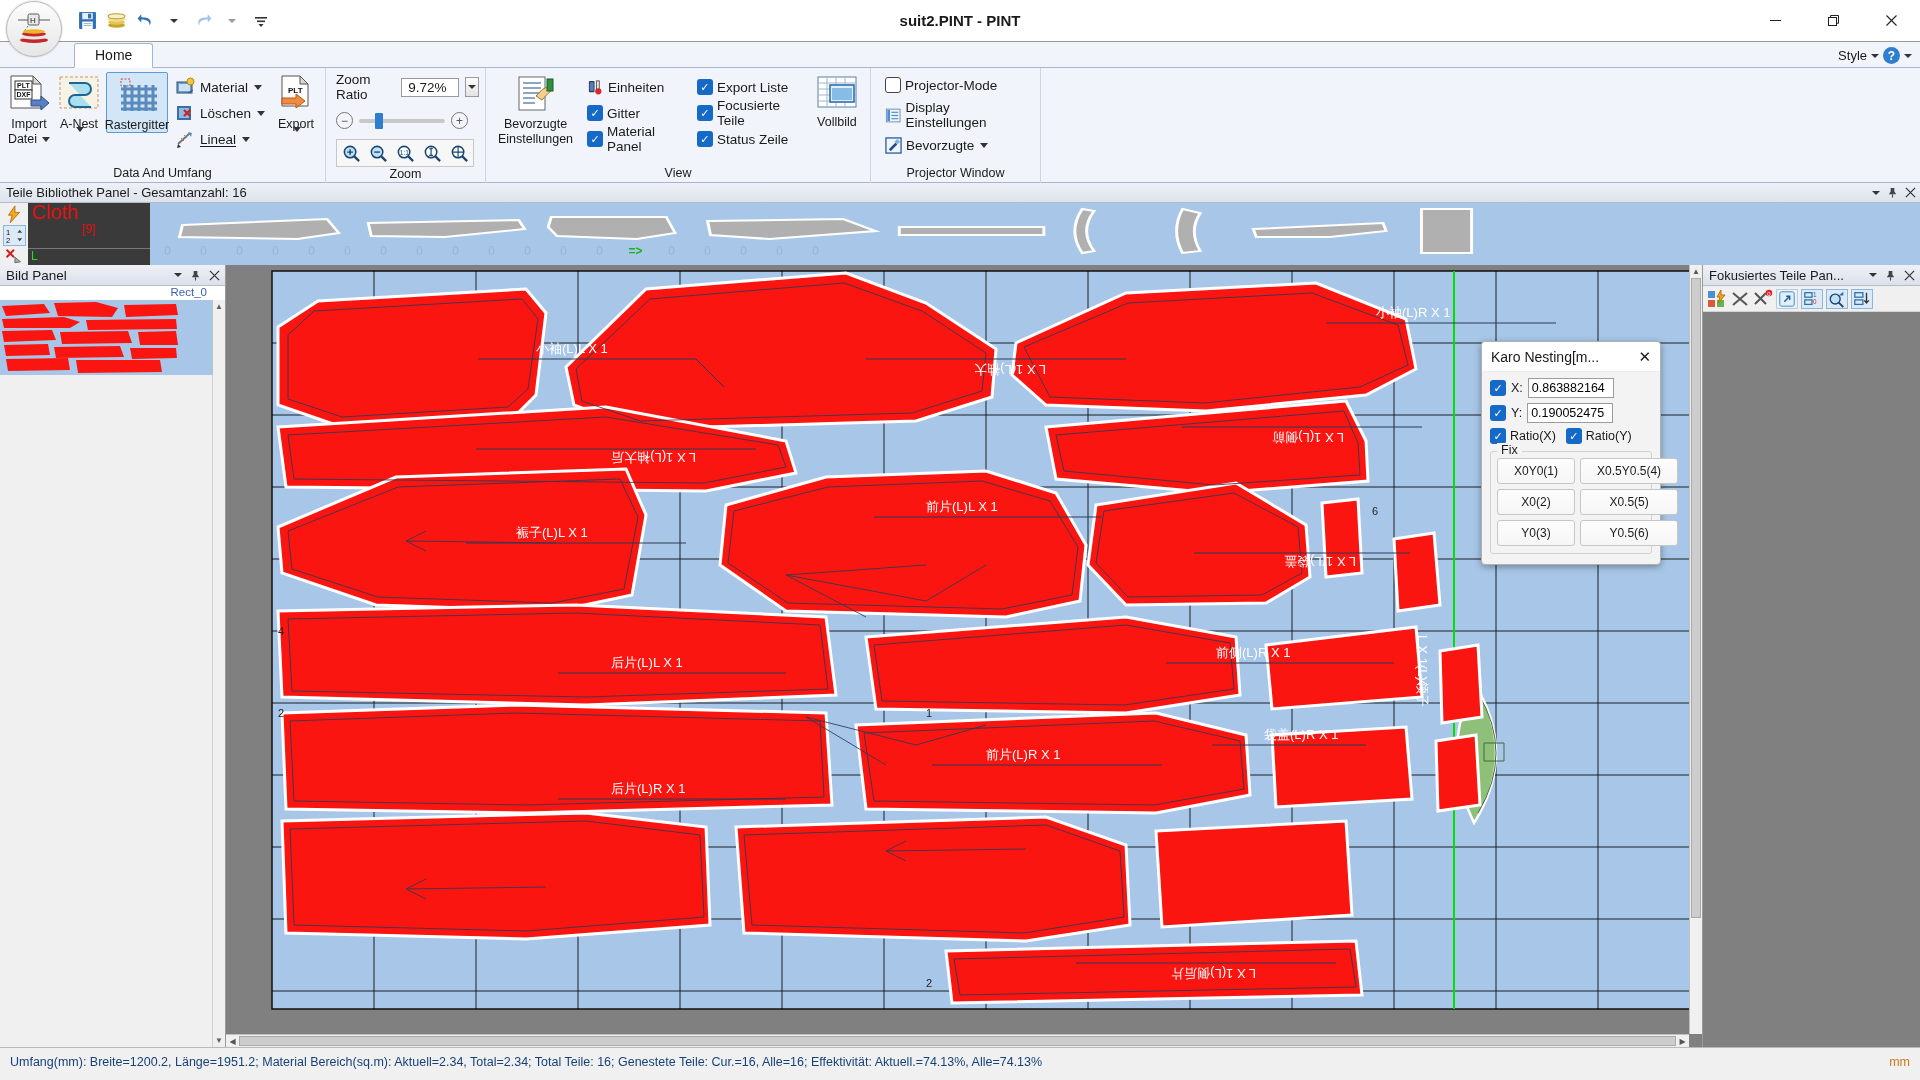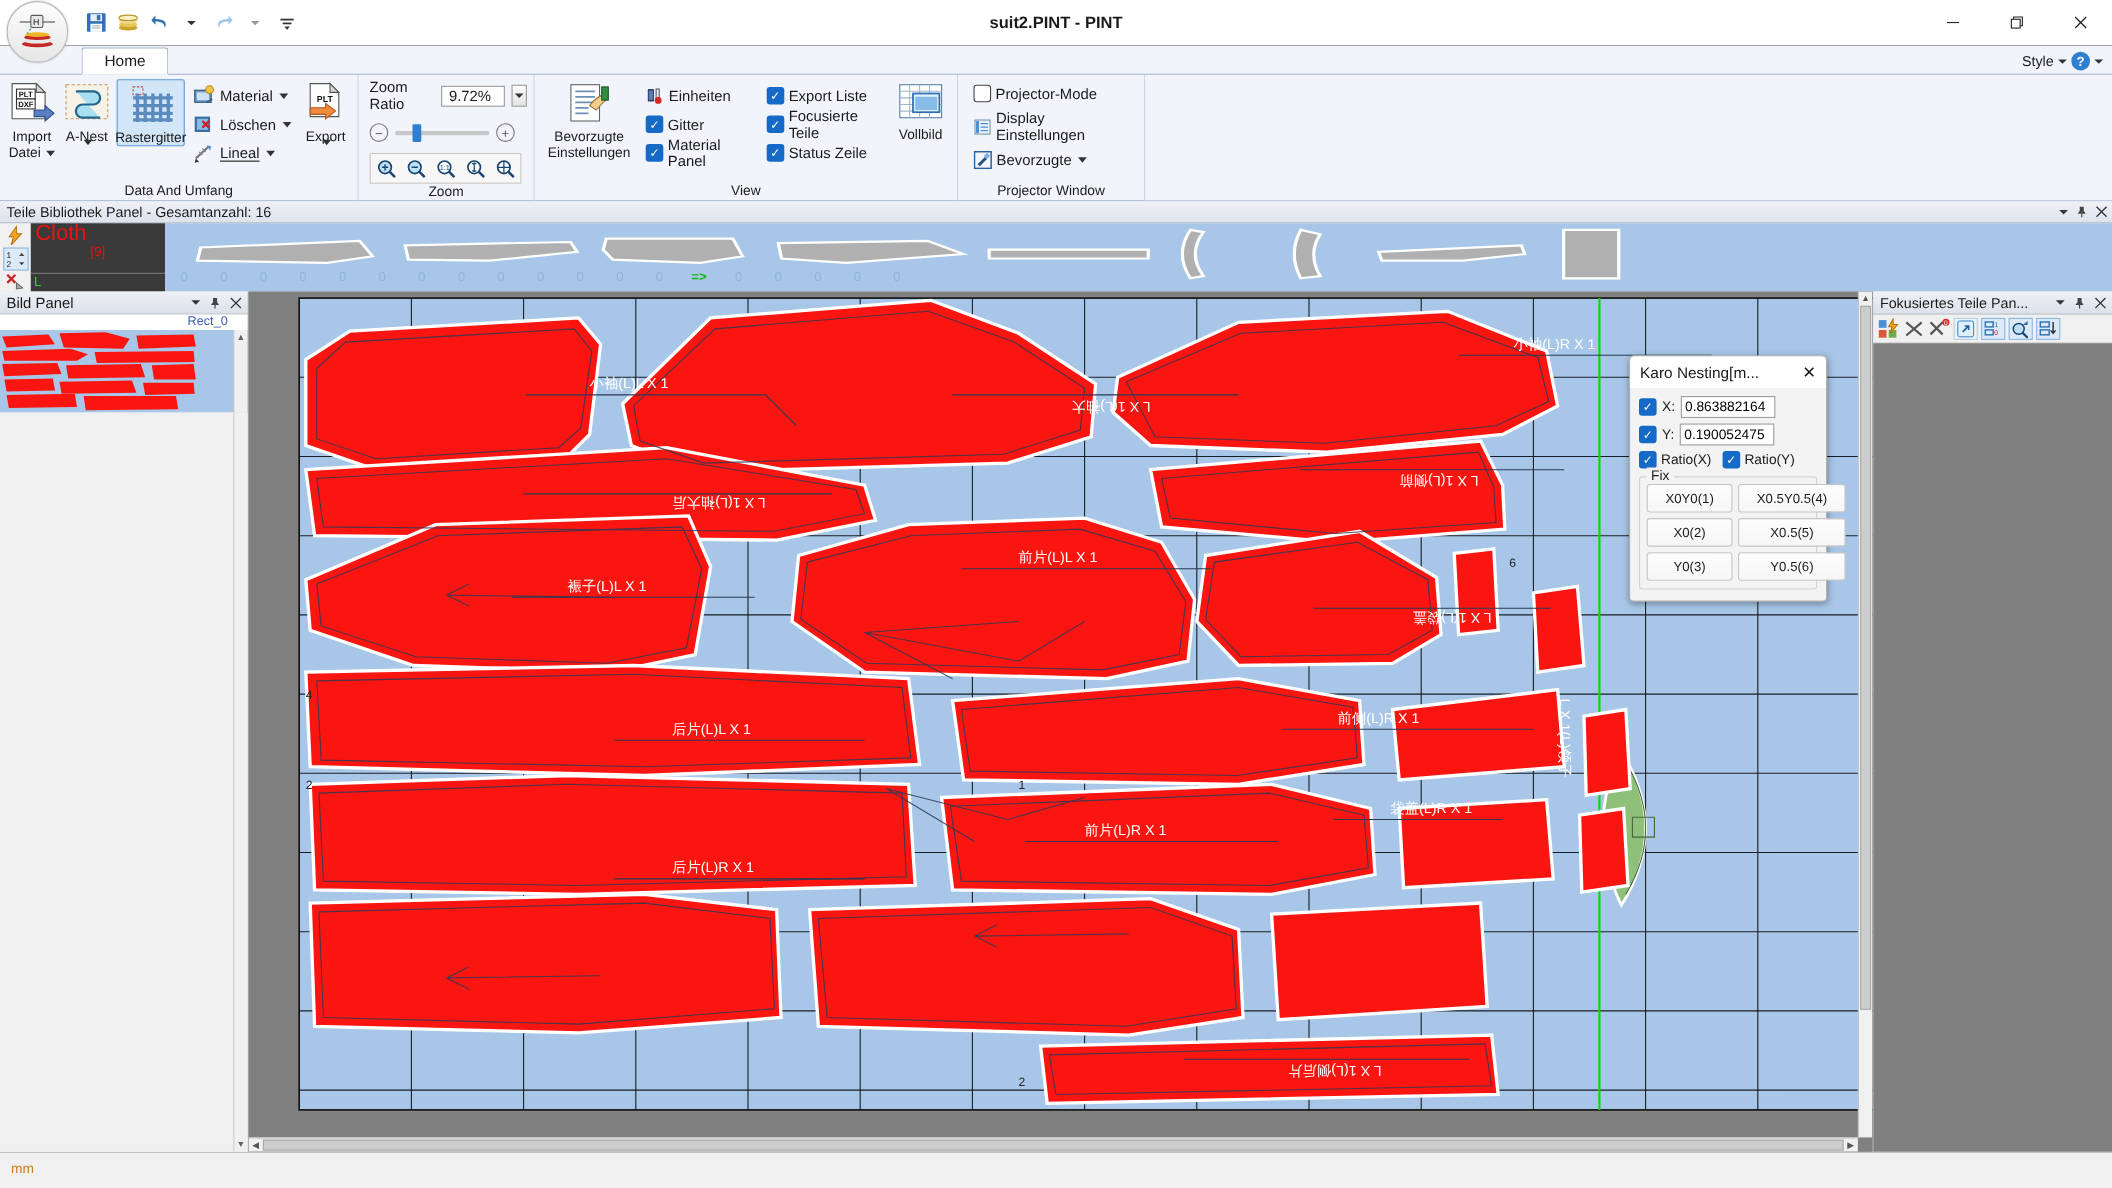--- a/index.html
+++ b/index.html
@@ -773,21 +773,21 @@
       <div class="sb-thumb" style="height:640px;margin:0 1px;"></div>
     </div>
     <div class="cv-hscroll">
       <div style="display:flex;height:100%;">
         <div style="width:13px;display:flex;align-items:center;justify-content:center;font-size:8px;color:#555;">◀</div>
         <div class="sb-thumb" style="flex:1;margin:1px 0;"></div>
         <div style="width:13px;display:flex;align-items:center;justify-content:center;font-size:8px;color:#555;">▶</div>
       </div>
     </div>
 
-    <div class="dialog" style="left:1255px;top:58px;">
+    <div class="dialog" style="left:1255px;top:76px;">
       <div class="dlg-title">
         <span>Karo Nesting[m...</span>
         <span class="x ctlbtn">✕</span>
       </div>
       <div class="dlg-body">
         <div class="dlgrow">
           <span class="chk">✓</span>
           <span>X:</span>
           <input type="text" value="0.863882164" style="">
         </div>
@@ -881,14 +881,15 @@
             <rect x="2" y="11" width="9" height="5" fill="none" stroke="#2a6fb0" stroke-width="1.4"></rect>
             <path d="M15 3 v11 M12.5 11.5 L15 14.5 L17.5 11.5" stroke="#333" stroke-width="1.5" fill="none"></path>
           </svg>
       </span>
     </div>
     <div class="rp-body"></div>
   </div>
 </div>
 
 <div class="statusbar">
+  <span>Umfang(mm): Breite=1200.2, Länge=1951.2; Material Bereich(sq.m): Aktuell=2.34, Total=2.34; Total Teile: 16; Genestete Teile: Cur.=16, Alle=16; Effektivität: Aktuell.=74.13%, Alle=74.13%</span>
   <span style="color:#d07a1a;">mm</span>
 </div>
 
 </body></html>

